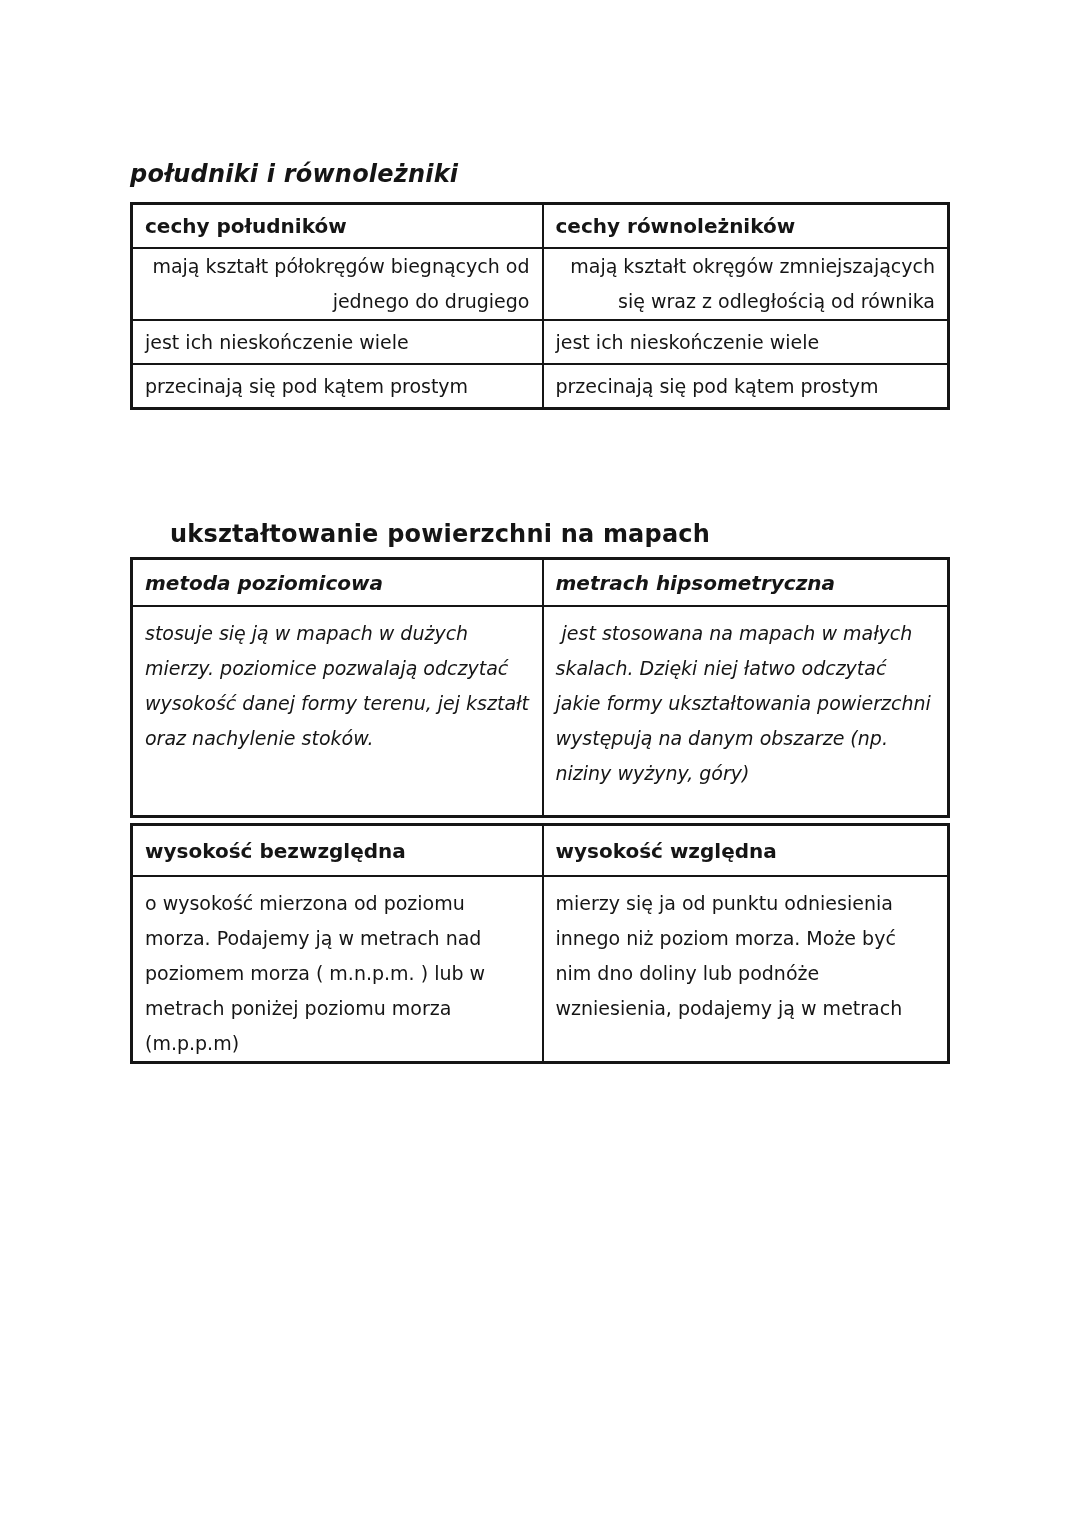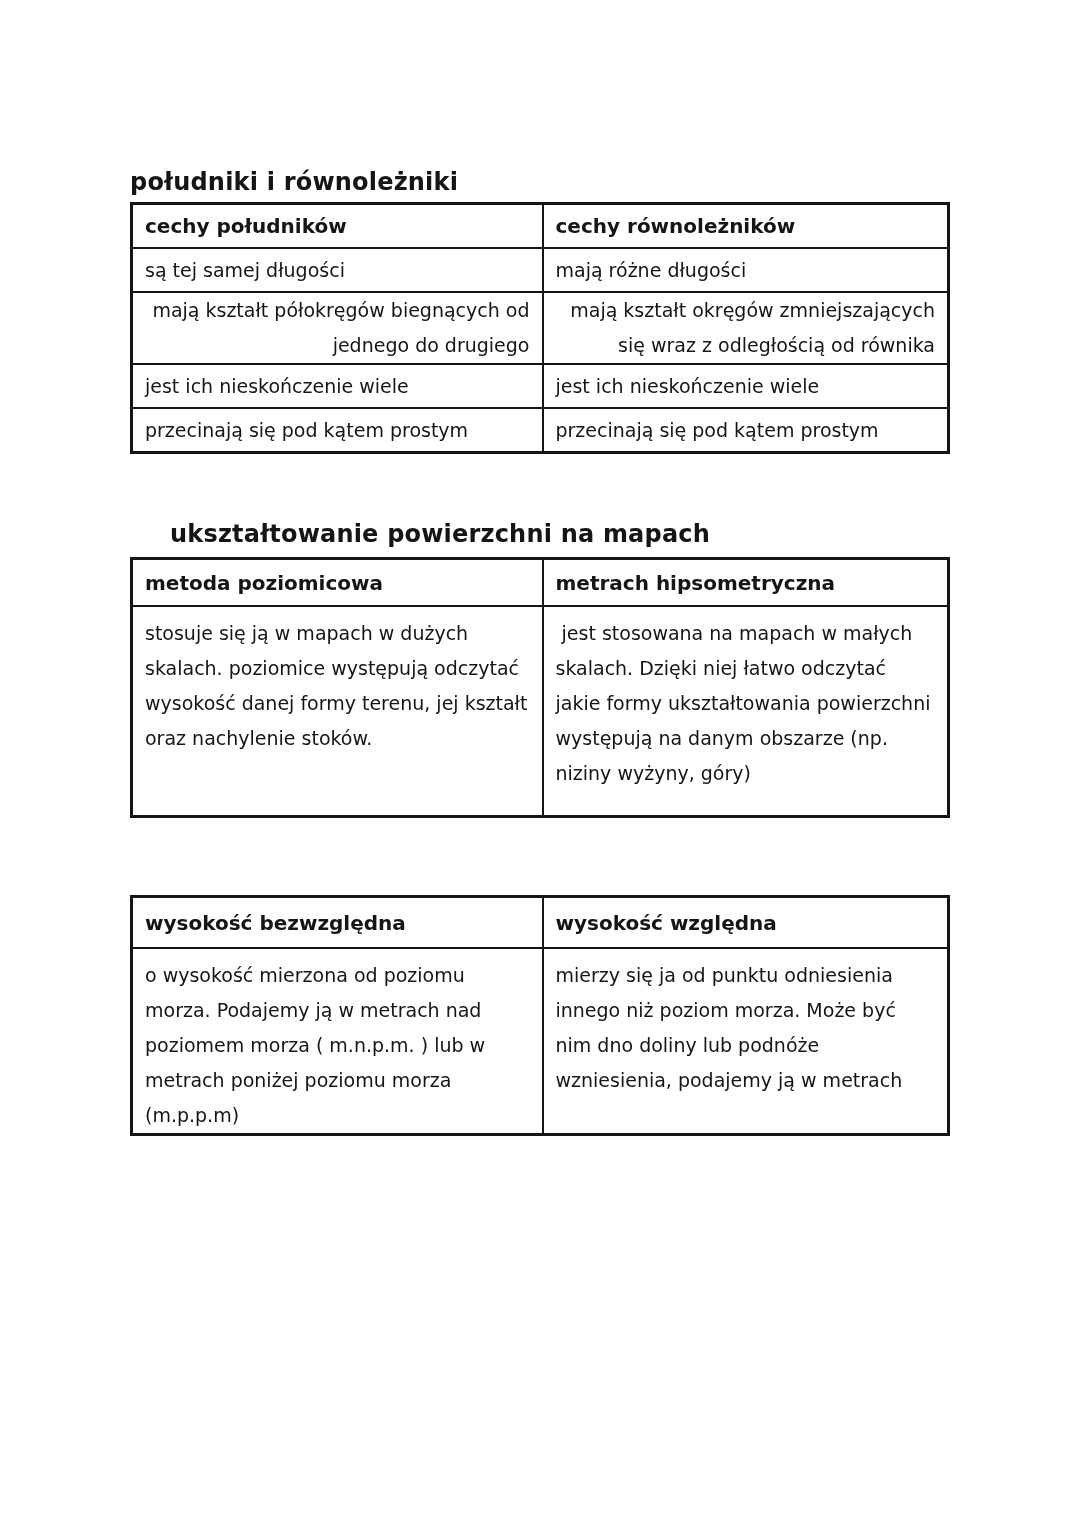--- a/index.html
+++ b/index.html
@@ -70,75 +70,71 @@
   td.body-cell {
     vertical-align: top !important;
     padding: 9px 12px 0 12px !important;
   }
 </style>
 </head>
 <body>
 
 <div class="page">
 
-  <div class="section-heading" style="top: 168px;">południki i równoleżniki</div>
+  <div class="section-heading" style="top: 160px; font-style: italic;">południki i równoleżniki</div>
 
   <table class="note-table t1" style="top: 202px;">
     <colgroup>
         <col class="c-left">
         <col class="c-right">
       </colgroup>
     <thead>
       <tr>
         <th>cechy południków</th>
         <th>cechy równoleżników</th>
       </tr>
     </thead>
     <tbody>
-      <tr class="r-single">
-        <td>są tej samej długości</td>
-        <td>mają różne długości</td>
-      </tr>
       <tr class="r-double">
         <td>mają kształt półokręgów biegnących od jednego do drugiego</td>
         <td>mają kształt okręgów zmniejszających się wraz z odległością od równika</td>
       </tr>
       <tr class="r-single">
         <td>jest ich nieskończenie wiele</td>
         <td>jest ich nieskończenie wiele</td>
       </tr>
       <tr class="r-single">
         <td>przecinają się pod kątem prostym</td>
         <td>przecinają się pod kątem prostym</td>
       </tr>
     </tbody>
   </table>
 
   <div class="section-heading" style="top: 520px; margin-left: 40px;">ukształtowanie powierzchni na mapach</div>
 
-  <table class="note-table t2" style="top: 557px;">
+  <table class="note-table t2" style="top: 557px; font-style: italic;">
     <colgroup>
         <col class="c-left">
         <col class="c-right">
       </colgroup>
     <thead>
       <tr>
         <th>metoda poziomicowa</th>
         <th>metrach hipsometryczna</th>
       </tr>
     </thead>
     <tbody>
       <tr>
-        <td class="body-cell">stosuje się ją w mapach w dużych skalach. poziomice występują odczytać wysokość danej formy terenu, jej kształt oraz nachylenie stoków.</td>
+        <td class="body-cell">stosuje się ją w mapach w dużych mierzy. poziomice pozwalają odczytać wysokość danej formy terenu, jej kształt oraz nachylenie stoków.</td>
         <td class="body-cell"> jest stosowana na mapach w małych skalach. Dzięki niej łatwo odczytać jakie formy ukształtowania powierzchni występują na danym obszarze (np. niziny wyżyny, góry)</td>
       </tr>
     </tbody>
   </table>
 
-  <table class="note-table t3" style="top: 895px;">
+  <table class="note-table t3" style="top: 823px;">
     <colgroup>
         <col class="c-left">
         <col class="c-right">
       </colgroup>
     <thead>
       <tr>
         <th>wysokość bezwzględna</th>
         <th>wysokość względna</th>
       </tr>
     </thead>

